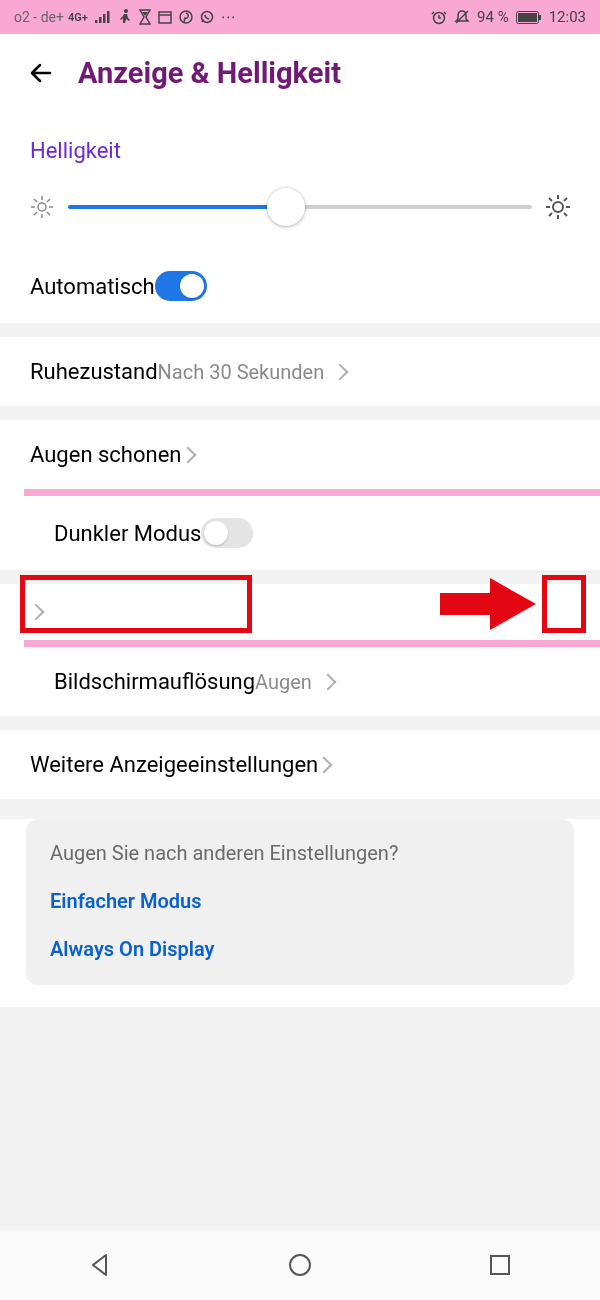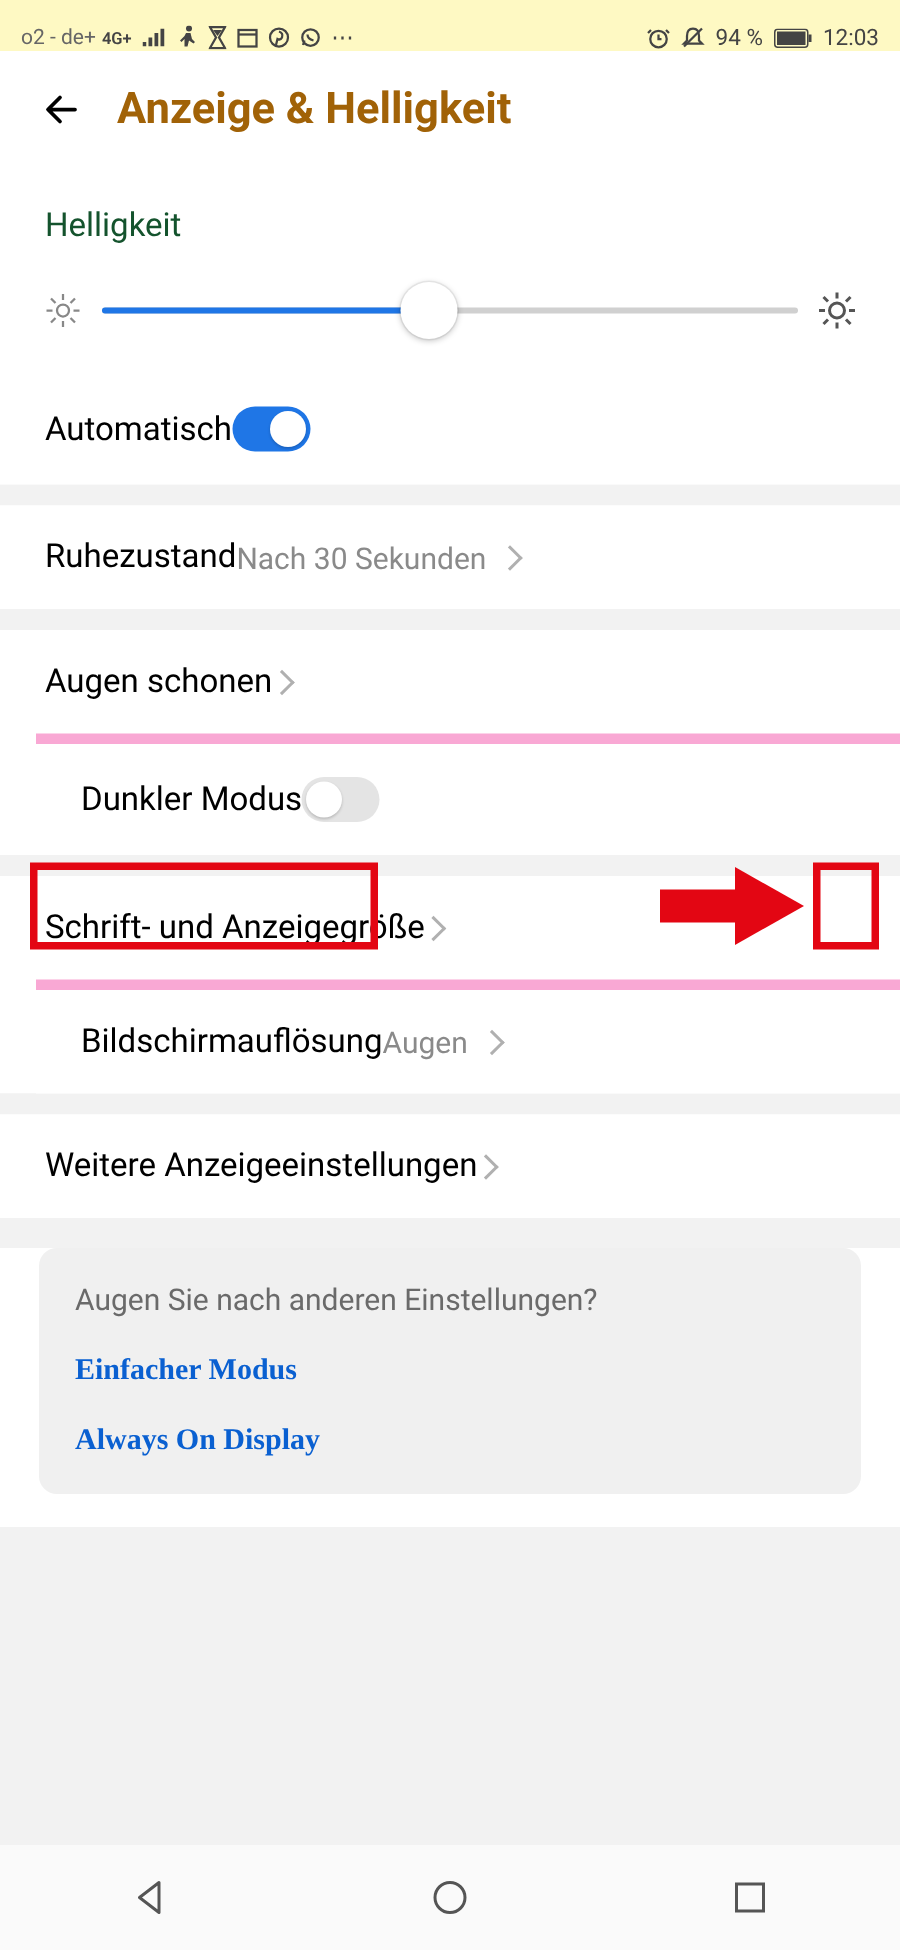--- a/index.html
+++ b/index.html
@@ -6,56 +6,56 @@
   body {
     width: 600px;
     height: 1300px;
     font-family: -apple-system, BlinkMacSystemFont, "Segoe UI", Roboto, sans-serif;
     background: #f2f2f2;
     overflow: hidden;
     position: relative;
   }
   .statusbar {
     height: 34px;
-    background: #fef9c3;
-    display: flex;
-    align-items: flex-end;
+    background: #f9a8d4;
+    display: flex;
+    align-items: center;
     justify-content: space-between;
-    padding: 0 14px;
+    padding: 16px 14px;
     font-size: 15px;
     color: #444;
   }
   .statusbar .left, .statusbar .right { display: flex; align-items: center; gap: 7px; }
   .statusbar .carrier { font-size: 14px; color: #666; }
   .statusbar .netlabel { font-size: 11px; font-weight: 600; margin-left: -3px; }
   .statusbar svg { display: block; }
   .dots { letter-spacing: 1px; }
 
   .header {
     background: #fff;
     display: flex;
     align-items: center;
     padding: 22px 20px 30px 28px;
     gap: 22px;
   }
   .header .title {
     font-size: 29px;
     font-weight: 700;
-    color: #a16207;
+    color: #701a75;
   }
 
   .section {
     background: #fff;
     padding: 0 0;
   }
   .gap { height: 14px; background: #f2f2f2; }
 
   .section-title {
     font-size: 22px;
-    color: #14532d;
+    color: #6d28d9;
     padding: 18px 30px 10px 30px;
   }
 
   .slider-row {
     display: flex;
     align-items: center;
     padding: 20px 28px 28px 28px;
     gap: 12px;
   }
   .slider-track {
@@ -161,21 +161,20 @@
   .search-card .q {
     font-size: 20px;
     color: #6a6a6a;
     margin-bottom: 14px;
   }
   .search-card .link {
     font-size: 20px;
     font-weight: 600;
     color: #0a60d1;
     margin-top: 24px;
-    font-family: Liberation Serif, serif;
   }
 
   .navbar {
     position: absolute;
     left: 0; right: 0; bottom: 0;
     height: 70px;
     background: #fafafa;
     display: flex;
     align-items: center;
     justify-content: space-around;
@@ -315,21 +314,20 @@
     <div class="toggle off">
         <div class="knob"></div>
       </div>
   </div>
 </div>
 
 <div class="gap"></div>
 
 <div class="section">
   <div class="row">
-    <div class="label">Schrift- und Anzeigegröße</div>
     <div class="right">
         <div class="chevron"></div>
       </div>
   </div>
   <div class="row">
     <div class="label">Bildschirmauflösung</div>
     <div class="right">
       <span class="value">Augen</span>
       <div class="chevron"></div>
     </div>

